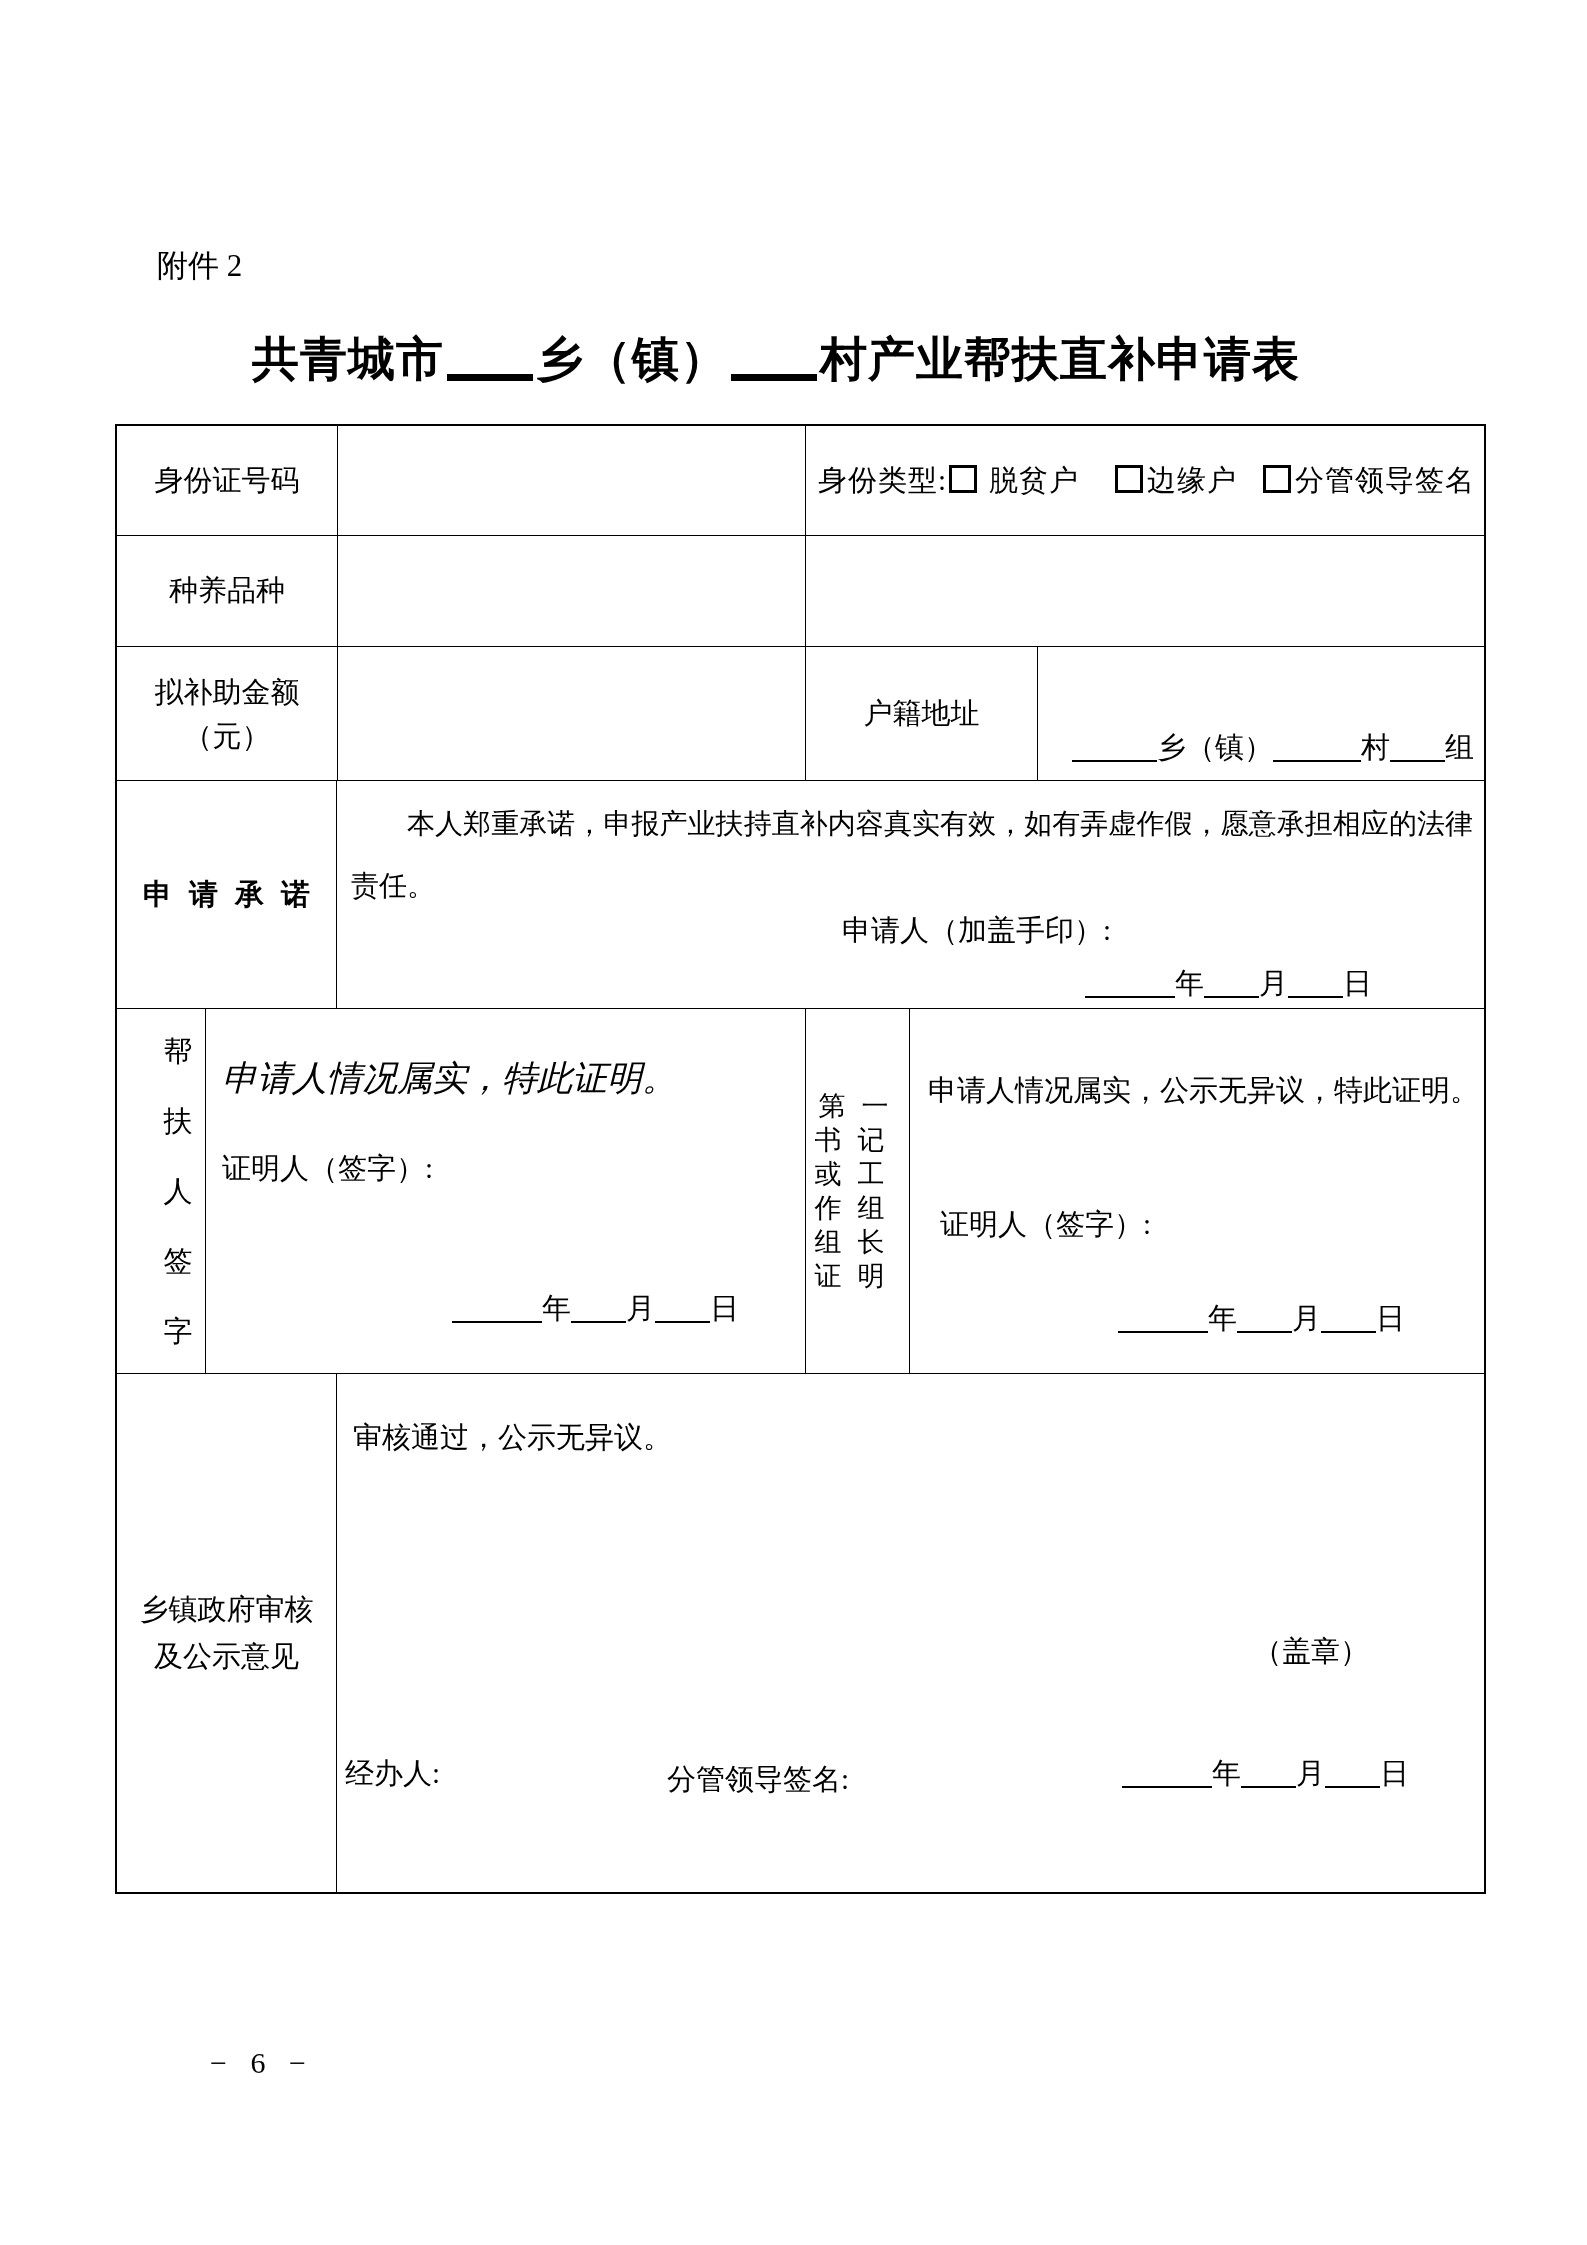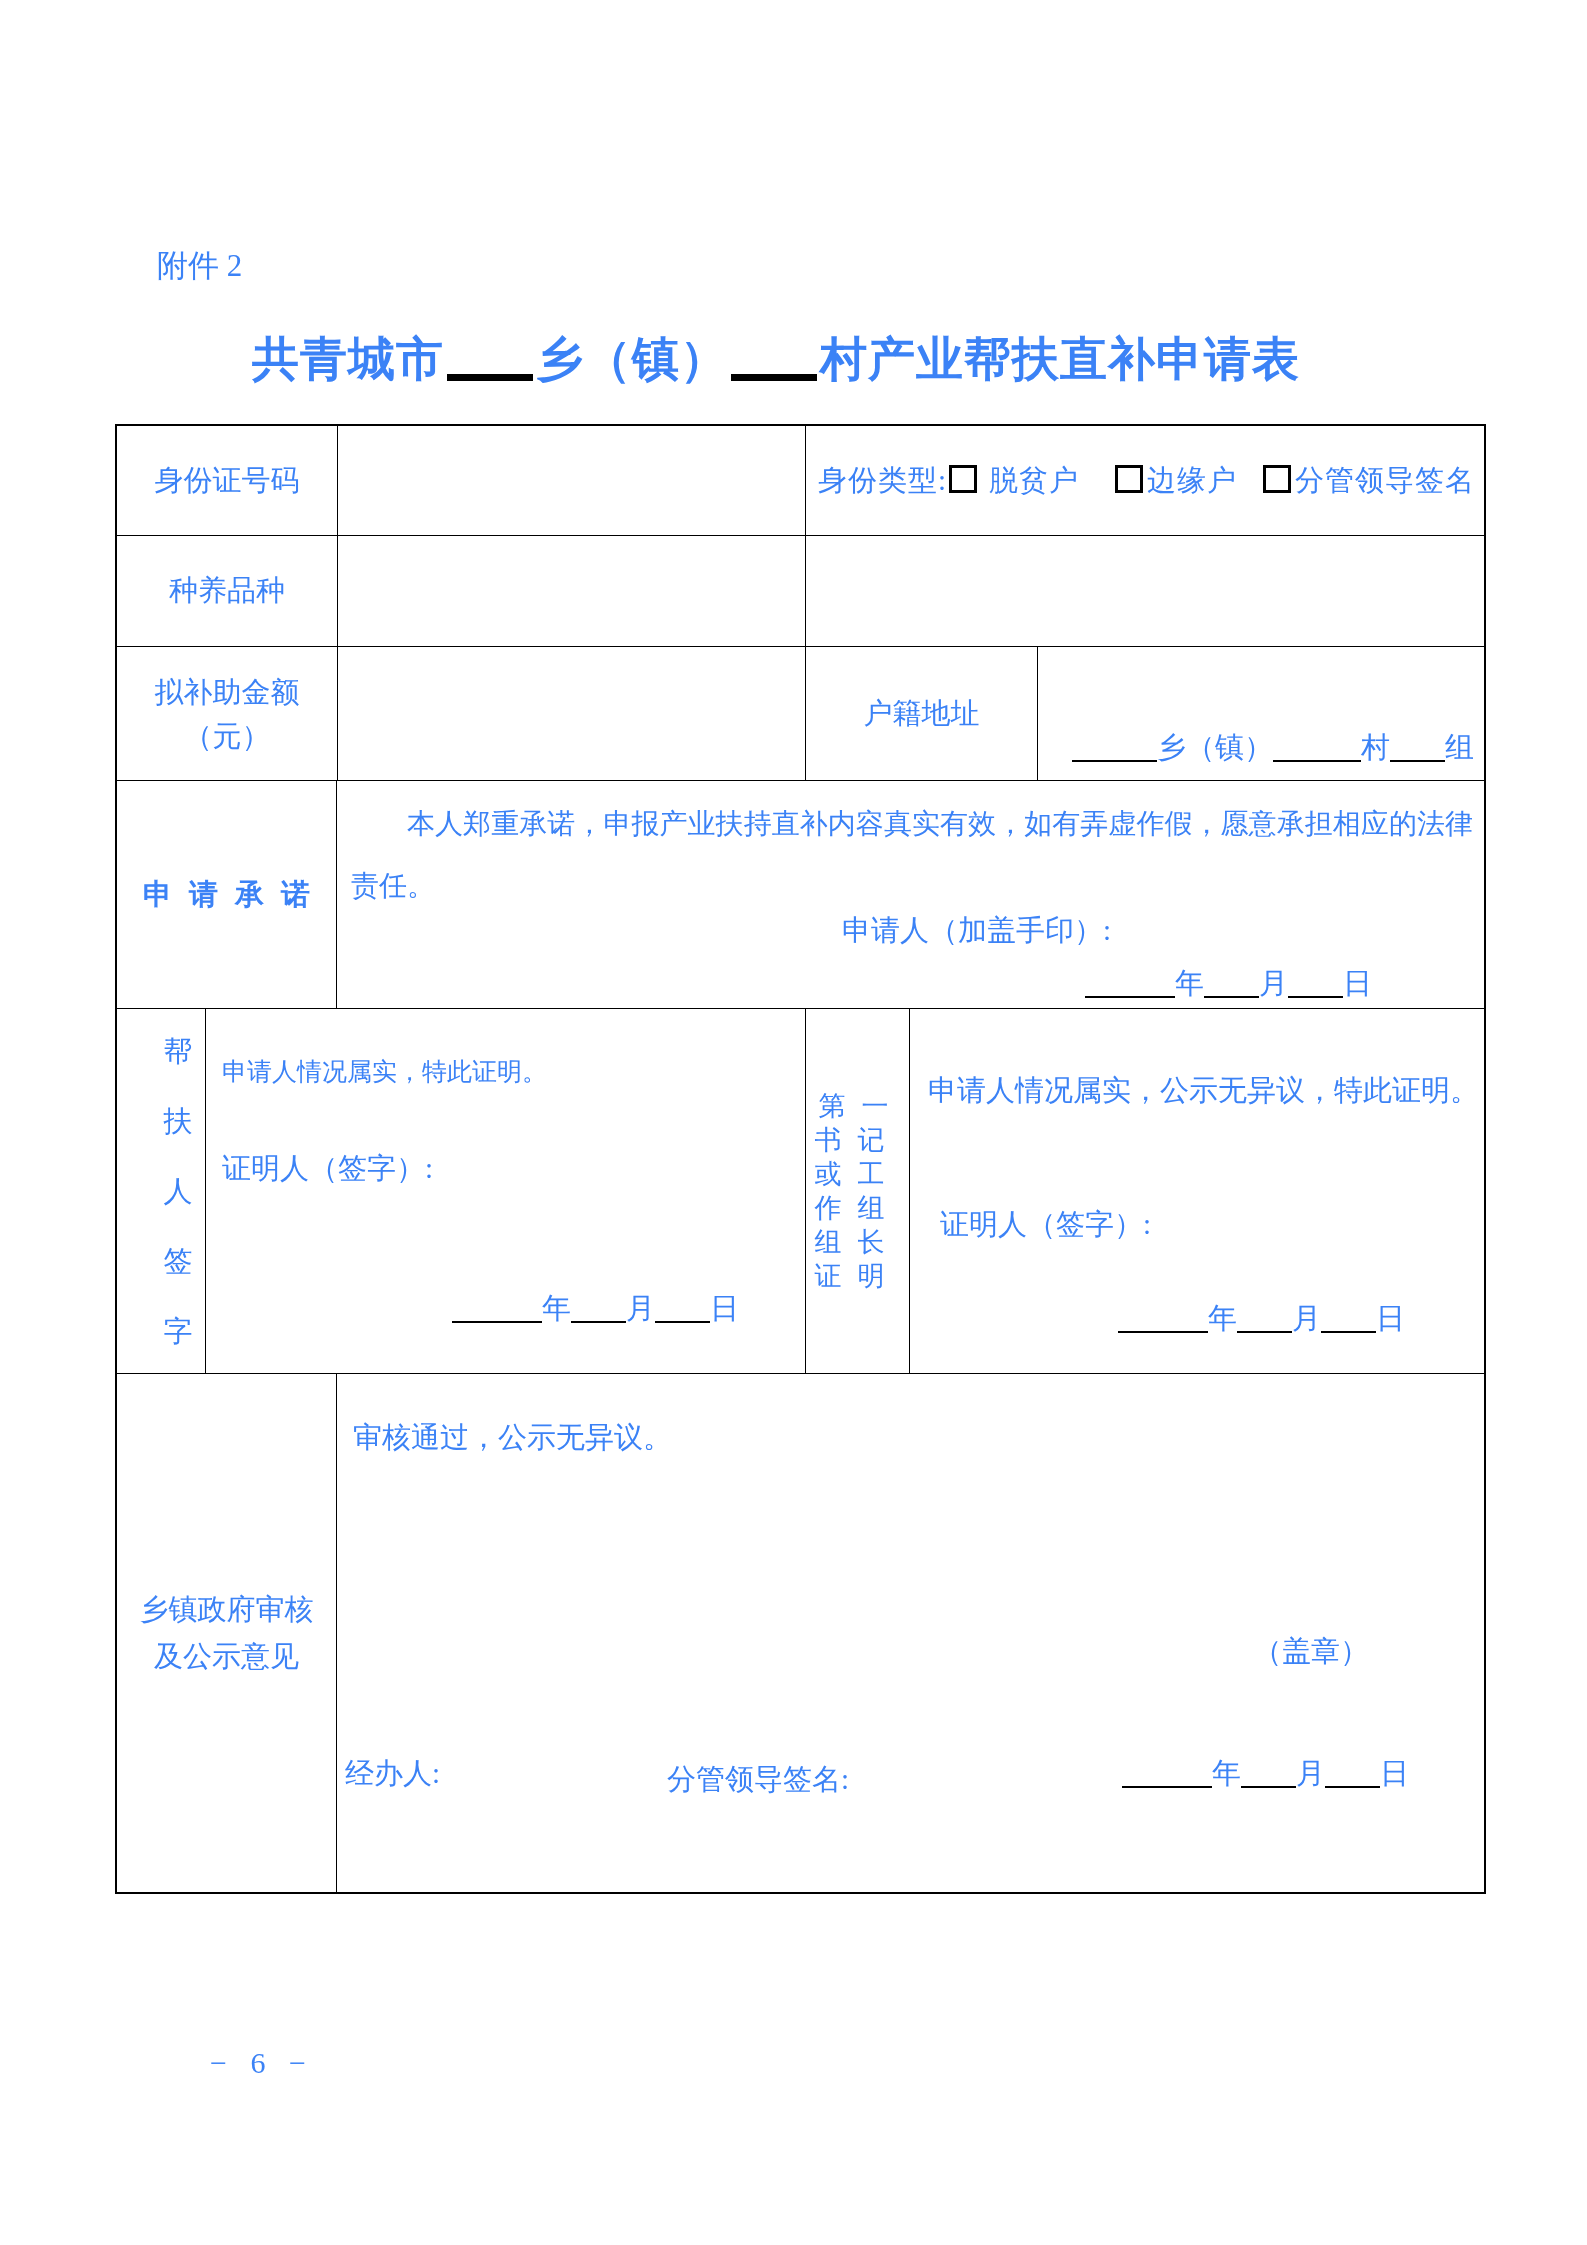--- a/index.html
+++ b/index.html
@@ -1,17 +1,17 @@
 <!DOCTYPE html>
 <html><head>
 <meta charset="utf-8">
 <style>
   html,body{margin:0;padding:0;background:#ffffff;}
   .page{position:relative;width:1552px;height:2245px;background:#fff;
-        font-family:"Liberation Serif","DejaVu Serif",serif;color:#3b82f6;overflow:hidden;}
+        font-family:"Liberation Serif","DejaVu Serif",serif;color:#000000;overflow:hidden;}
 
   .attach{position:absolute;left:157px;top:245px;font-size:31px;}
   .doc-title{position:absolute;left:0;top:328px;width:100%;text-align:center;
              font-size:47px;font-weight:bold;white-space:nowrap;letter-spacing:1px;}
   .tbk{display:inline-block;width:86px;height:0;border-bottom:7px solid #000;
        vertical-align:-6px;margin:0 3px;}
 
   .tbl{position:absolute;left:115px;top:424px;width:1371px;height:1470px;
        border:2px solid #000;box-sizing:border-box;display:flex;flex-direction:column;}
   .row{display:flex;box-sizing:border-box;border-bottom:1px solid #000;flex:0 0 auto;}
@@ -50,21 +50,21 @@
   .amt-line{display:block;line-height:44px;}
   .addr-line{position:absolute;bottom:12px;right:10px;font-size:29px;white-space:nowrap;}
 
   .commit-label{letter-spacing:17px;text-indent:17px;font-weight:bold;}
   .commit-p{position:absolute;top:12px;left:14px;right:11px;font-size:28px;
             line-height:62px;text-indent:2em;text-align:justify;}
   .commit-sign{position:absolute;top:130px;left:505px;font-size:29px;}
   .commit-date{position:absolute;top:183px;left:748px;font-size:29px;white-space:nowrap;}
 
   .helper-label{width:66px;line-height:70px;letter-spacing:3px;margin-left:37px;}
-  .helper-p{position:absolute;top:46px;left:16px;font-size:25px;}
+  .helper-p{position:absolute;top:46px;left:16px;font-size:35px;font-style:italic;}
   .helper-sign{position:absolute;top:140px;left:16px;font-size:29px;}
   .helper-date{position:absolute;top:280px;left:246px;font-size:29px;white-space:nowrap;}
 
   .sec-label{font-size:27px;line-height:34px;letter-spacing:16px;width:96px;
              text-align:center;text-indent:8px;}
   .sec-p{position:absolute;top:62px;left:18px;font-size:29px;}
   .sec-sign{position:absolute;top:196px;left:30px;font-size:29px;}
   .sec-date{position:absolute;top:290px;left:208px;font-size:29px;white-space:nowrap;}
 
   .rev-label{width:180px;line-height:47px;}

